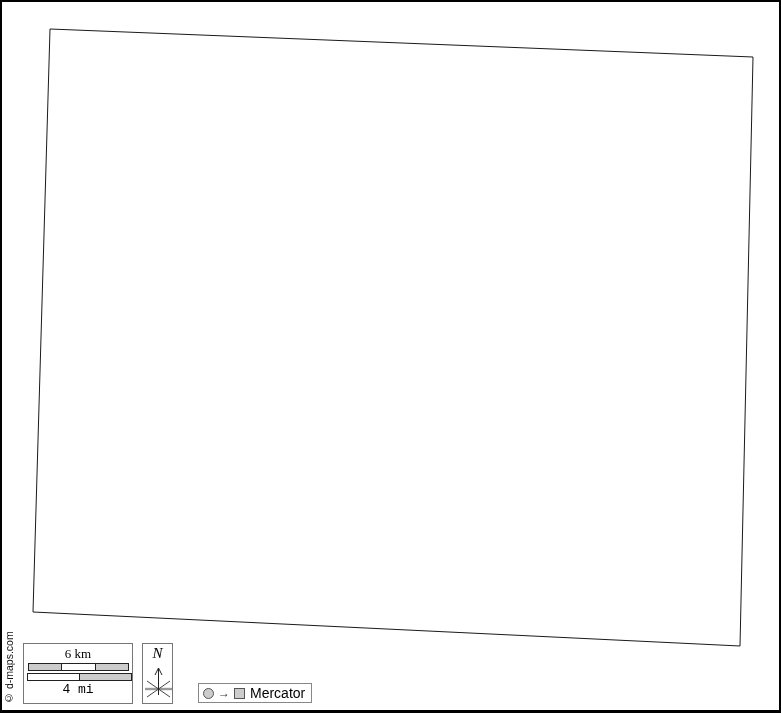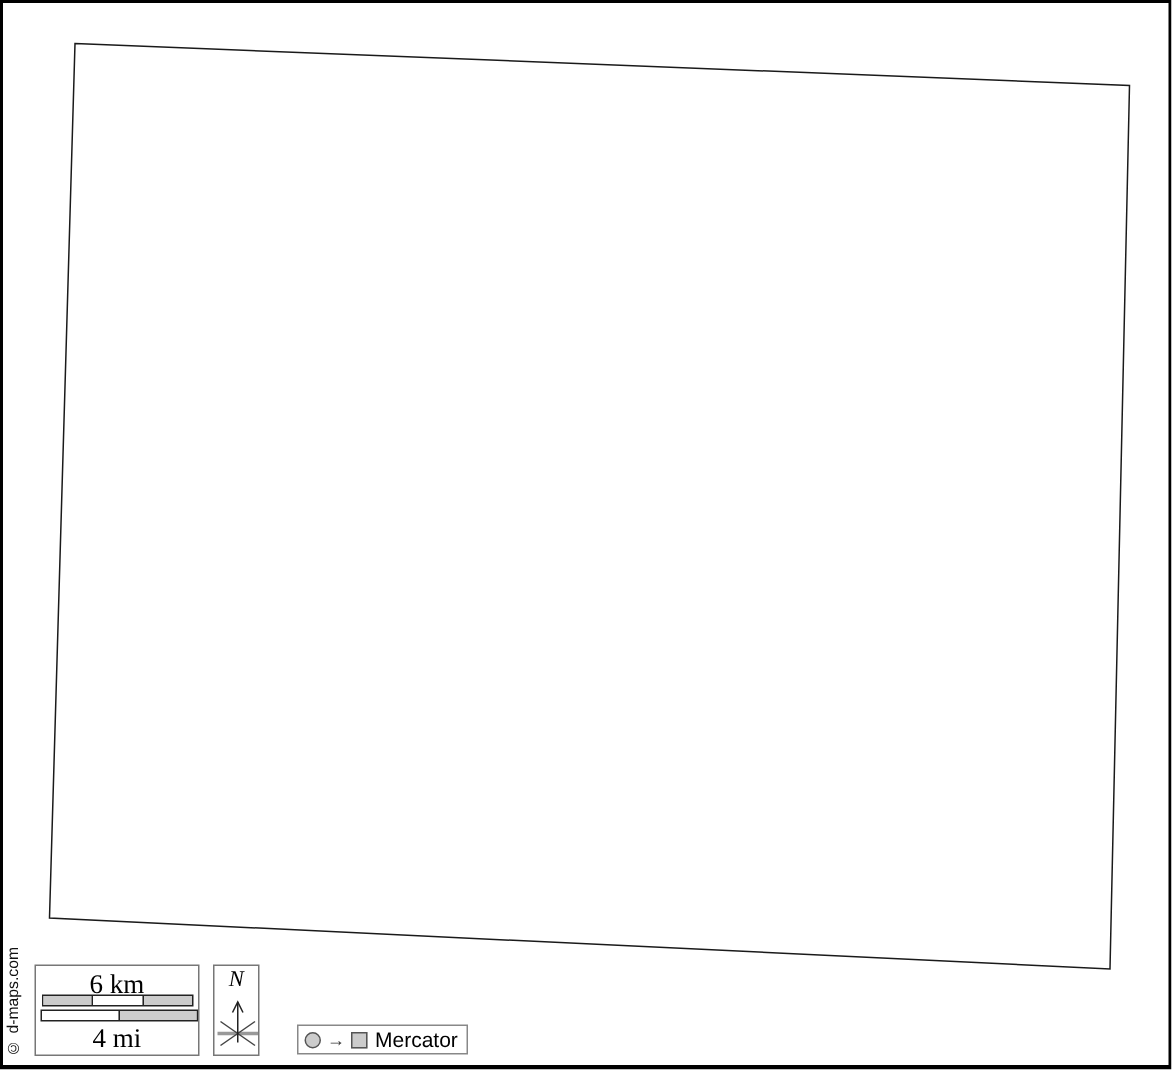--- a/index.html
+++ b/index.html
@@ -40,24 +40,24 @@
     position:absolute; left:23px; top:643px;
     width:110px; height:61px;
     border:1px solid #777;
     box-sizing:border-box;
     background:#fff; z-index:2;
   }
   .scale-label {
     position:absolute; left:0; right:0;
     text-align:center;
     font-family:"Liberation Serif", serif;
-    font-size:18px; color:#000;
+    font-size:13px; color:#000;
   }
   .km-label { top:2px; }
-  .mi-label { top:38px; }
+  .mi-label { top:38px;font-family:Liberation Mono, monospace; }
   .bar {
     position:absolute;
     height:6px;
     border:1px solid #222;
     display:flex;
     box-sizing:content-box;
   }
   .bar-km { left:4px; top:19px; width:99px; }
   .bar-mi { left:3px; top:29px; width:103px; }
   .seg { flex:1 1 0; height:100%; }

